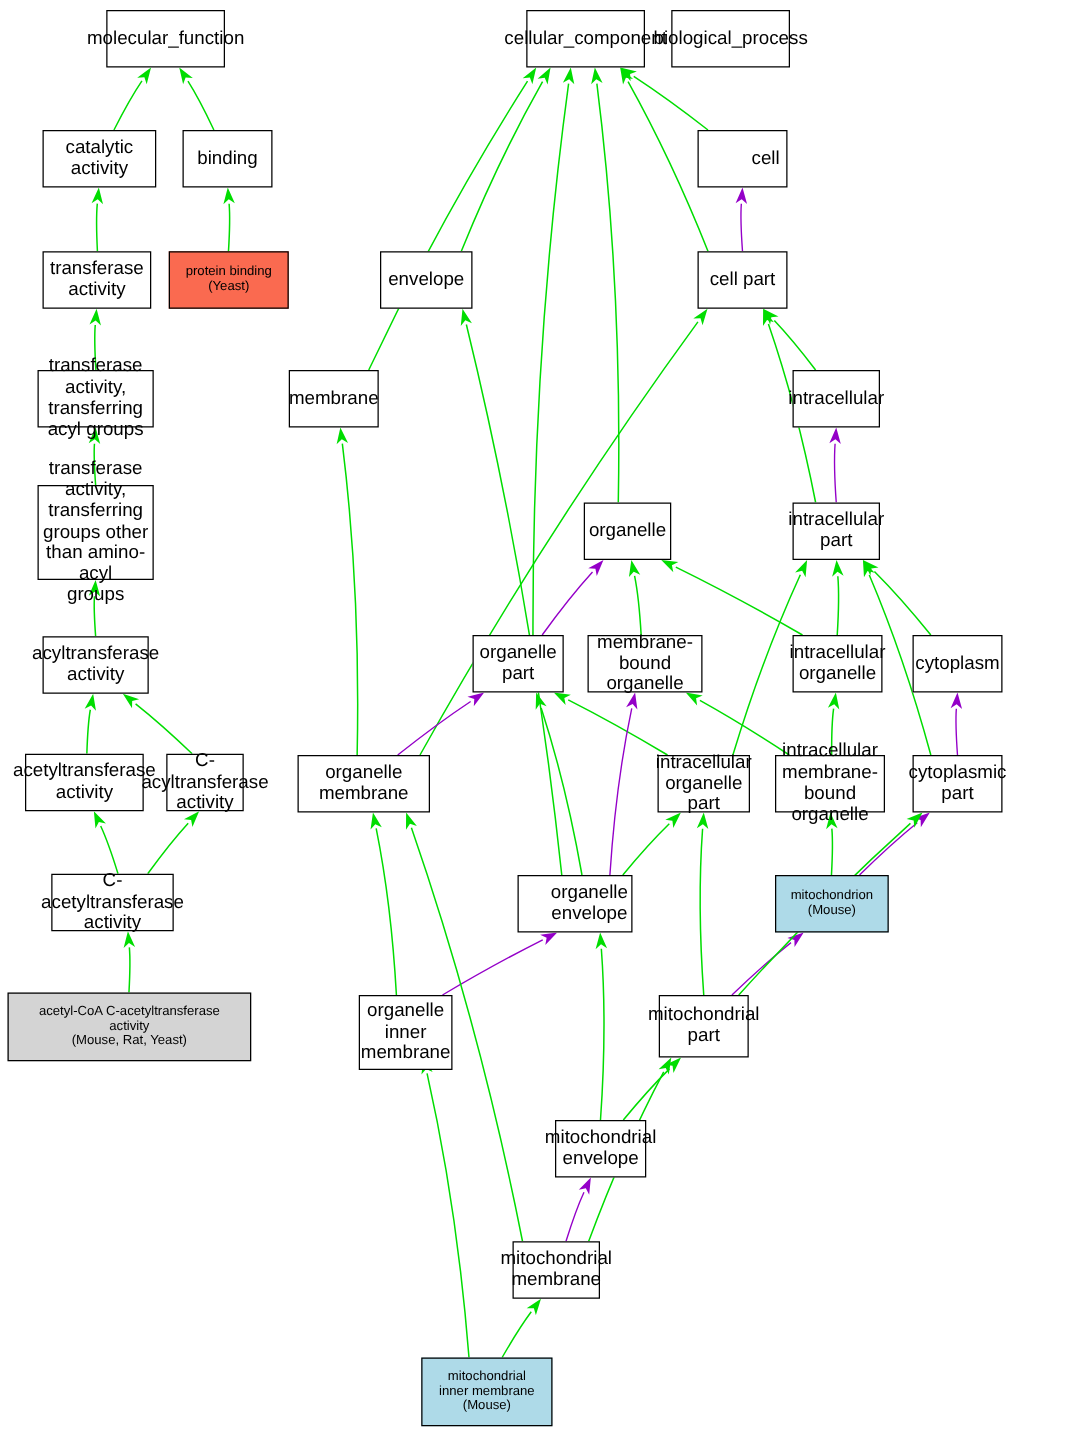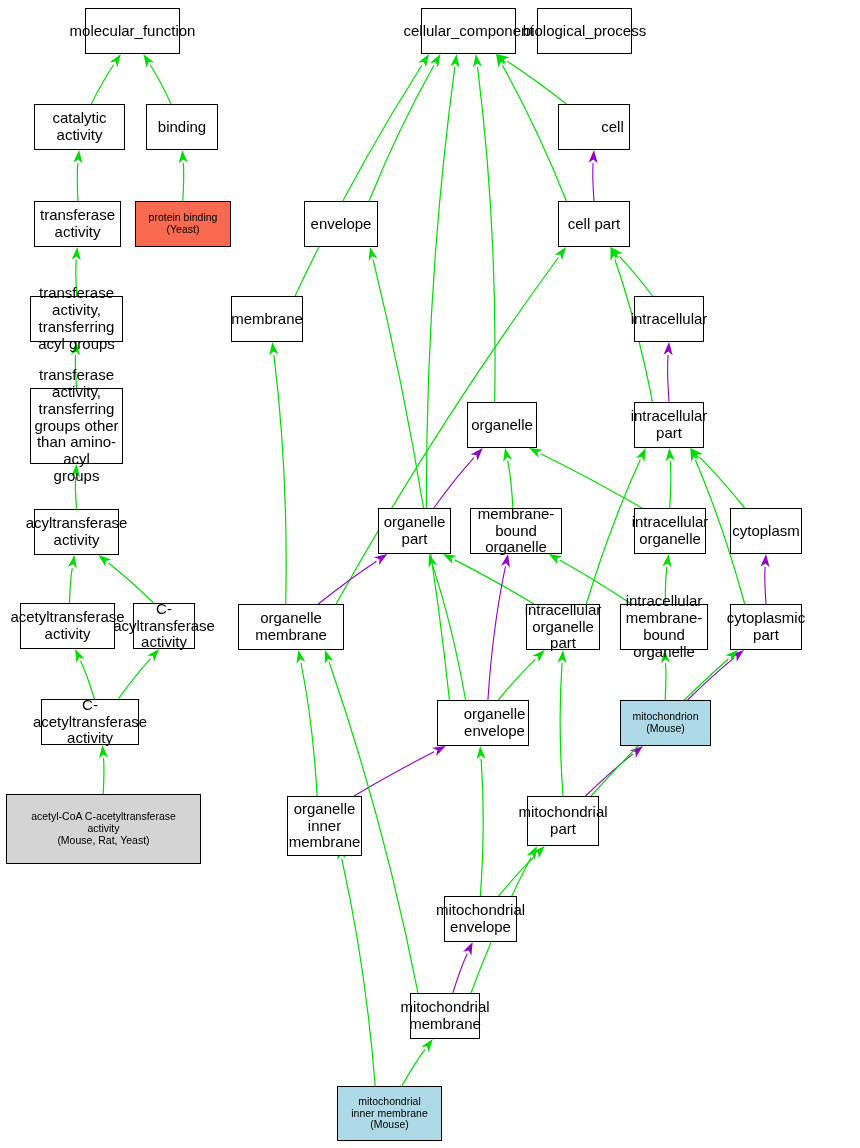--- a/index.html
+++ b/index.html
@@ -265,21 +265,21 @@
 than amino-acyl
 groups</div>
       <div class="node s9" style="left: 34px; top: 509px; width: 85px; height: 46px;">acyltransferase
 activity</div>
       <div class="node s9" style="left: 20px; top: 603px; width: 95px; height: 46px;">acetyltransferase
 activity</div>
       <div class="node s9" style="left: 133px; top: 603px; width: 62px; height: 46px;">C-acyltransferase
 activity</div>
       <div class="node s9" style="left: 41px; top: 699px; width: 98px; height: 46px;">C-acetyltransferase
 activity</div>
-      <div class="node s10 hl-gray" style="left: 6px; top: 794px; width: 195px; height: 70px;">acetyl-CoA C-acetyltransferase
+      <div class="node s10 hl-gray" style="left: 6px; top: 794px; width: 195px; height: 55px;">acetyl-CoA C-acetyltransferase
 activity
 (Mouse, Rat, Yeast)</div>
       <div class="node s9" style="left: 421px; top: 8px; width: 95px; height: 46px;">cellular_component</div>
       <div class="node s9" style="left: 537px; top: 8px; width: 95px; height: 46px;">biological_process</div>
       <div class="node s9" style="left: 558px; top: 104px; width: 72px; height: 46px; padding-left: 37px;">cell</div>
       <div class="node s9" style="left: 304px; top: 201px; width: 74px; height: 46px;">envelope</div>
       <div class="node s9" style="left: 558px; top: 201px; width: 72px; height: 46px;">cell part</div>
       <div class="node s9" style="left: 231px; top: 296px; width: 72px; height: 46px;">membrane</div>
       <div class="node s9" style="left: 634px; top: 296px; width: 70px; height: 46px;">intracellular</div>
       <div class="node s9" style="left: 467px; top: 402px; width: 70px; height: 46px;">organelle</div>
@@ -292,21 +292,21 @@
 organelle</div>
       <div class="node s9" style="left: 730px; top: 508px; width: 72px; height: 46px;">cytoplasm</div>
       <div class="node s9" style="left: 238px; top: 604px; width: 106px; height: 46px;">organelle membrane</div>
       <div class="node s9" style="left: 526px; top: 604px; width: 74px; height: 46px;">intracellular
 organelle part</div>
       <div class="node s9" style="left: 620px; top: 604px; width: 88px; height: 46px;">intracellular
 membrane-bound
 organelle</div>
       <div class="node s9" style="left: 730px; top: 604px; width: 72px; height: 46px;">cytoplasmic
 part</div>
-      <div class="node s9" style="left: 437px; top: 700px; width: 92px; height: 46px; padding-left: 23px;">organelle envelope</div>
+      <div class="node s9" style="left: 414px; top: 700px; width: 92px; height: 46px; padding-left: 23px;">organelle envelope</div>
       <div class="node s10 hl-blue" style="left: 620px; top: 700px; width: 91px; height: 46px;">mitochondrion
 (Mouse)</div>
       <div class="node s9" style="left: 287px; top: 796px; width: 75px; height: 60px;">organelle inner
 membrane</div>
       <div class="node s9" style="left: 527px; top: 796px; width: 72px; height: 50px;">mitochondrial
 part</div>
       <div class="node s9" style="left: 444px; top: 896px; width: 73px; height: 46px;">mitochondrial
 envelope</div>
       <div class="node s9" style="left: 410px; top: 993px; width: 70px; height: 46px;">mitochondrial
 membrane</div>

